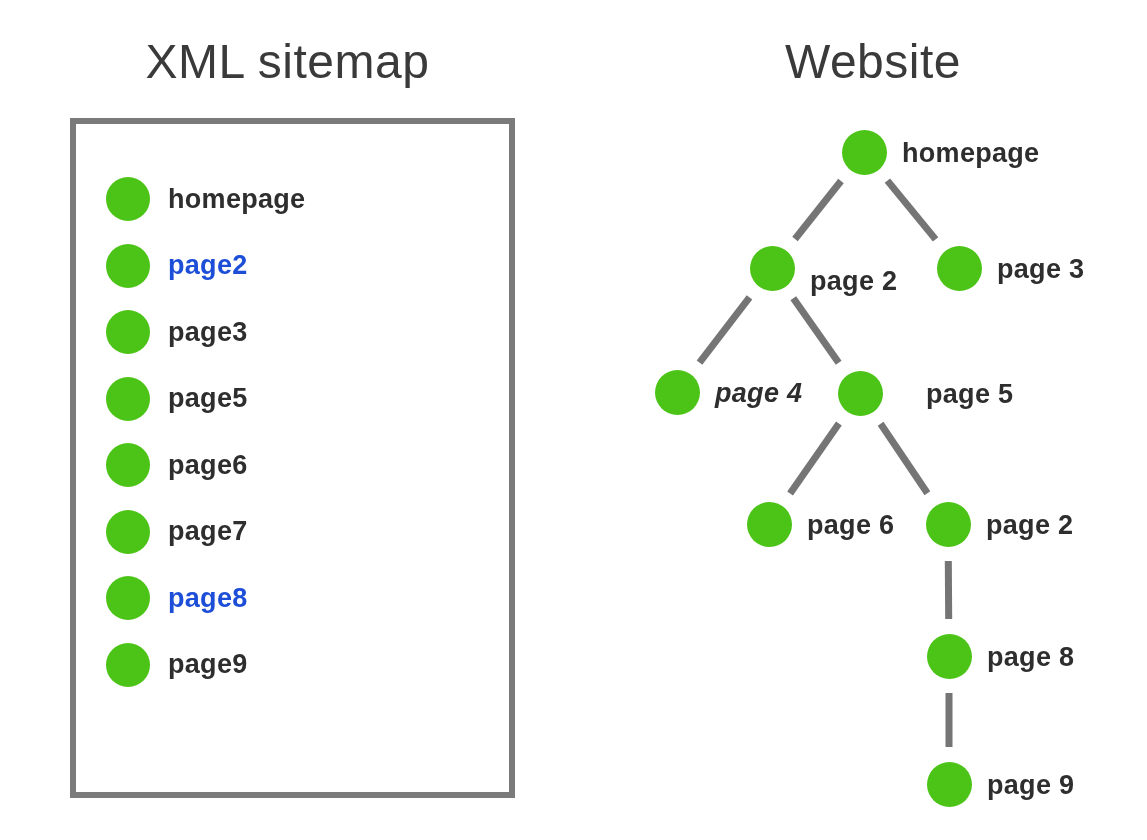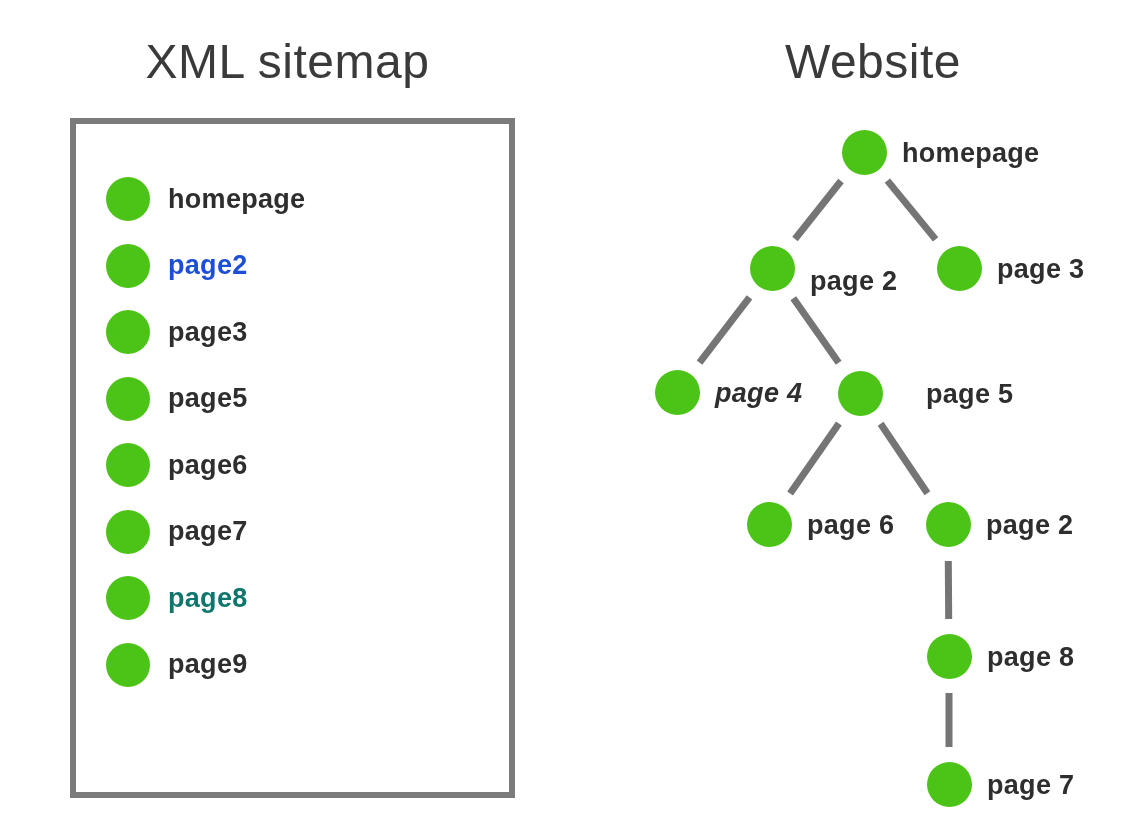--- a/index.html
+++ b/index.html
@@ -97,21 +97,21 @@
       <div class="list-item">
         <span class="dot" style="background: rgb(76, 196, 23);"></span>
         <span class="item-label" style="color: rgb(46, 46, 46);">page6</span>
       </div>
       <div class="list-item">
         <span class="dot" style="background: rgb(76, 196, 23);"></span>
         <span class="item-label" style="color: rgb(46, 46, 46);">page7</span>
       </div>
       <div class="list-item">
         <span class="dot" style="background: rgb(76, 196, 23);"></span>
-        <span class="item-label" style="color: #0f766e;">page8</span>
+        <span class="item-label" style="color: #1d4ed8;">page8</span>
       </div>
       <div class="list-item">
         <span class="dot" style="background: rgb(76, 196, 23);"></span>
         <span class="item-label" style="color: rgb(46, 46, 46);">page9</span>
       </div>
     </div>
 </div>
 
 <div class="title" id="right-title">Website</div>
 
@@ -136,14 +136,14 @@
     <div class="tree-label" style="left: 715px; top: 393px; color: rgb(46, 46, 46); font-style: italic;">page 4</div>
     <div class="tree-node" style="left: 837.5px; top: 370.5px; background: rgb(76, 196, 23);"></div>
     <div class="tree-label" style="left: 898px; top: 394px; color: rgb(46, 46, 46); margin-left: 28px;">page 5</div>
     <div class="tree-node" style="left: 746.5px; top: 501.5px; background: rgb(76, 196, 23);"></div>
     <div class="tree-label" style="left: 807px; top: 525px; color: rgb(46, 46, 46);">page 6</div>
     <div class="tree-node" style="left: 925.5px; top: 501.5px; background: rgb(76, 196, 23);"></div>
     <div class="tree-label" style="left: 986px; top: 525px; color: rgb(46, 46, 46);">page 2</div>
     <div class="tree-node" style="left: 926.5px; top: 633.5px; background: rgb(76, 196, 23);"></div>
     <div class="tree-label" style="left: 987px; top: 657px; color: rgb(46, 46, 46);">page 8</div>
     <div class="tree-node" style="left: 926.5px; top: 761.5px; background: rgb(76, 196, 23);"></div>
-    <div class="tree-label" style="left: 987px; top: 785px; color: rgb(46, 46, 46);">page 7</div>
+    <div class="tree-label" style="left: 987px; top: 785px; color: rgb(46, 46, 46);">page 9</div>
   </div>
 
 </body></html>

